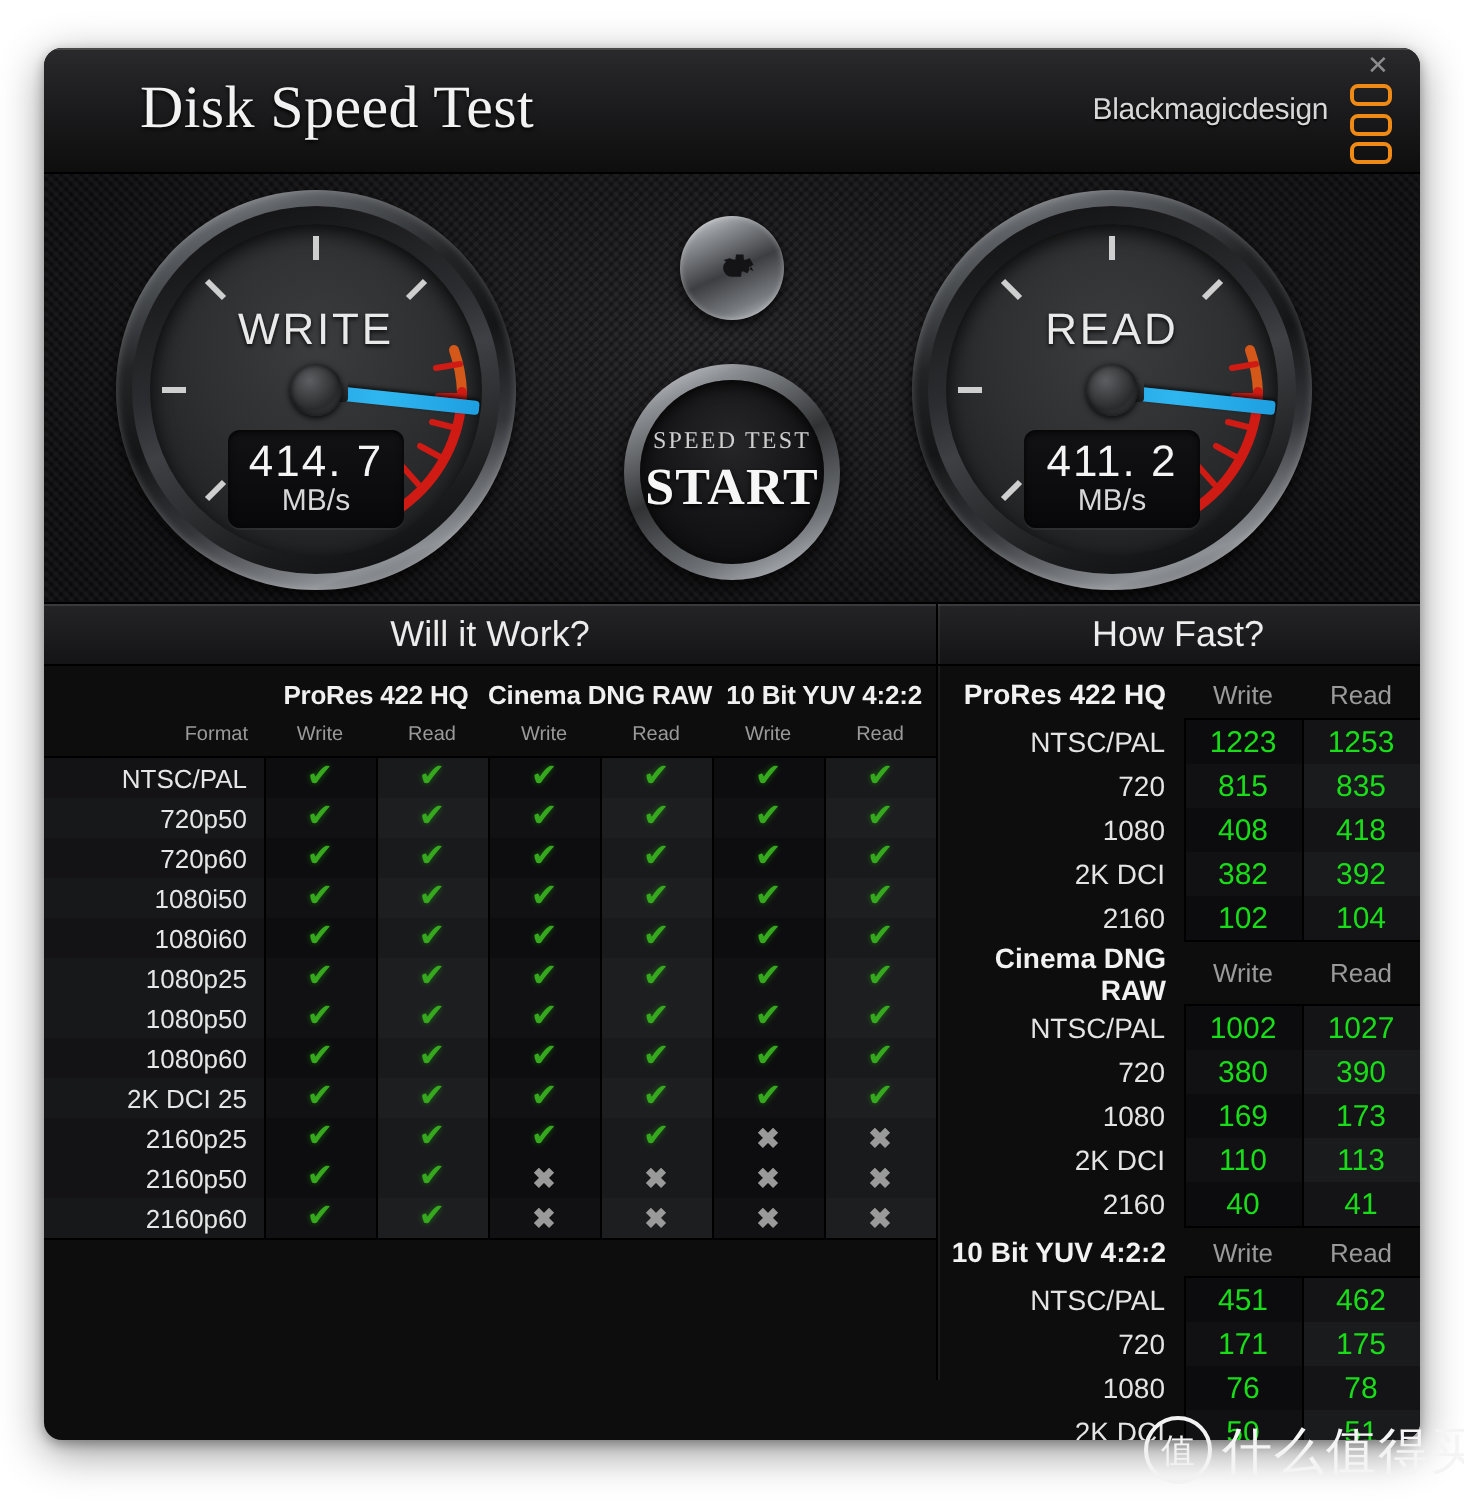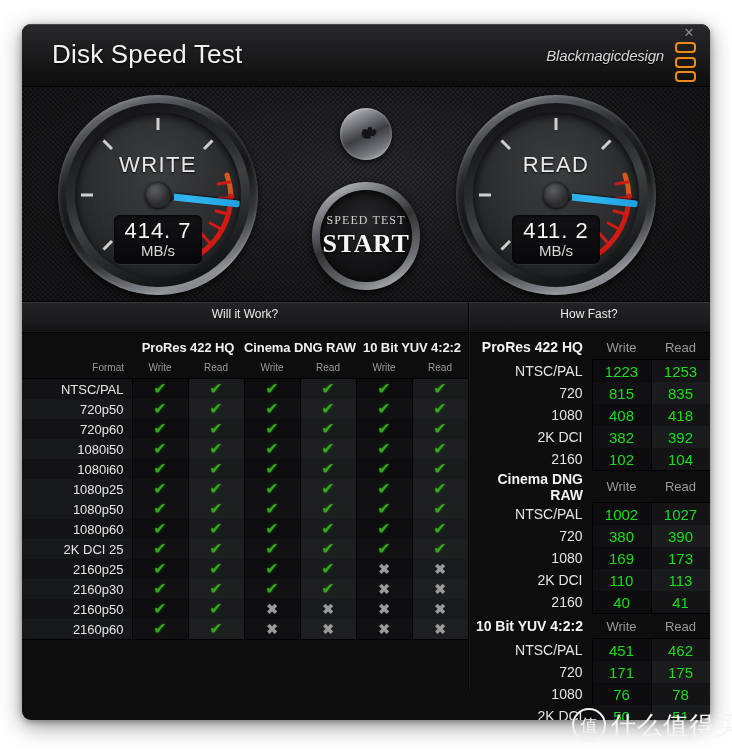--- a/index.html
+++ b/index.html
@@ -19,29 +19,29 @@
   
   .titlebar{
     position:relative;height:62px;
     background:linear-gradient(180deg,#2a2a2c 0%,#1d1d1f 42%,#151516 72%,#0e0e0f 100%);
     border-bottom:1px solid #000;
   }
   .titlebar:after{
     content:"";position:absolute;left:0;right:0;top:0;height:1px;background:rgba(255,255,255,.14);
   }
   .app-title{
-    position:absolute;left:30px;top:50%;transform:translateY(-52%);
-    color:#f2f2f2;font-size:26px;font-weight:400;letter-spacing:.2px;
+    position:absolute;left:48px;top:50%;transform:translateY(-52%);
+    color:#f2f2f2;font-size:30px;font-weight:400;letter-spacing:.2px;
     text-shadow:0 1px 2px #000;
+    font-family:Liberation Serif, serif;
   }
   .brand{
     position:absolute;right:46px;top:50%;transform:translateY(-50%);
     color:#d8d8d8;font-size:15px;letter-spacing:-.2px;
     text-shadow:0 1px 1px #000;
-    font-style:italic;
   }
   .bm-logo{
     position:absolute;right:14px;top:18px;width:21px;height:40px;
     display:flex;flex-direction:column;justify-content:space-between;
   }
   .bm-logo i{display:block;height:11px;border:2px solid #f08a17;border-radius:4px;box-sizing:border-box;}
   .close-btn{
     position:absolute;right:12px;top:1px;width:18px;height:16px;
     color:#8c8c8c;font-size:13px;line-height:16px;text-align:center;cursor:default;
   }
@@ -130,21 +130,21 @@
     background:radial-gradient(circle at 50% 34%,#262628 0%,#151517 52%,#0a0a0b 100%);
     box-shadow:inset 0 2px 8px rgba(0,0,0,.9);
     display:flex;flex-direction:column;align-items:center;justify-content:center;
   }
   .start .t1{color:#cfcfcf;font-size:12px;letter-spacing:1.1px;margin-bottom:1px;}
   .start .t2{color:#f6f6f6;font-size:26px;font-weight:bold;letter-spacing:.6px;text-shadow:0 1px 2px #000;}
 
   
   .sections{position:relative;height:30px;background:linear-gradient(180deg,#242426,#141416);border-bottom:1px solid #000;}
   .sections:before{content:"";position:absolute;left:0;right:0;top:0;height:1px;background:rgba(255,255,255,.10);}
-  .sec-title{position:absolute;top:5px;color:#ececec;font-size:12px;text-align:center;}
+  .sec-title{position:absolute;top:5px;color:#ececec;font-size:18px;text-align:center;}
   .sec-title.left{left:0;width:446px;}
   .sec-title.right{left:446px;width:242px;}
   .vdiv{position:absolute;left:446px;top:0;bottom:0;width:1px;background:#000;box-shadow:1px 0 0 rgba(255,255,255,.06);}
 
   
   .body{position:relative;height:auto;background:#141416;}
   .panel-left{position:absolute;left:0;top:0;width:446px;}
   .panel-right{position:absolute;left:447px;top:0;width:241px;}
   .vdiv2{position:absolute;left:446px;top:0;height:357px;width:1px;background:#000;box-shadow:1px 0 0 rgba(255,255,255,.06);}
 
@@ -435,29 +435,20 @@
             </tr>
             <tr class="odd">
               <th>2160p25</th>
               <td class="dark"><span class="mark ok">✔</span></td>
               <td class="lite"><span class="mark ok">✔</span></td>
               <td class="dark"><span class="mark ok">✔</span></td>
               <td class="lite"><span class="mark ok">✔</span></td>
               <td class="dark"><span class="mark no">✖</span></td>
               <td class="lite"><span class="mark no">✖</span></td>
             </tr>
-            <tr class="even">
-              <th>2160p30</th>
-              <td class="dark"><span class="mark ok">✔</span></td>
-              <td class="lite"><span class="mark ok">✔</span></td>
-              <td class="dark"><span class="mark ok">✔</span></td>
-              <td class="lite"><span class="mark ok">✔</span></td>
-              <td class="dark"><span class="mark no">✖</span></td>
-              <td class="lite"><span class="mark no">✖</span></td>
-            </tr>
             <tr class="odd">
               <th>2160p50</th>
               <td class="dark"><span class="mark ok">✔</span></td>
               <td class="lite"><span class="mark ok">✔</span></td>
               <td class="dark"><span class="mark no">✖</span></td>
               <td class="lite"><span class="mark no">✖</span></td>
               <td class="dark"><span class="mark no">✖</span></td>
               <td class="lite"><span class="mark no">✖</span></td>
             </tr>
             <tr class="even">

